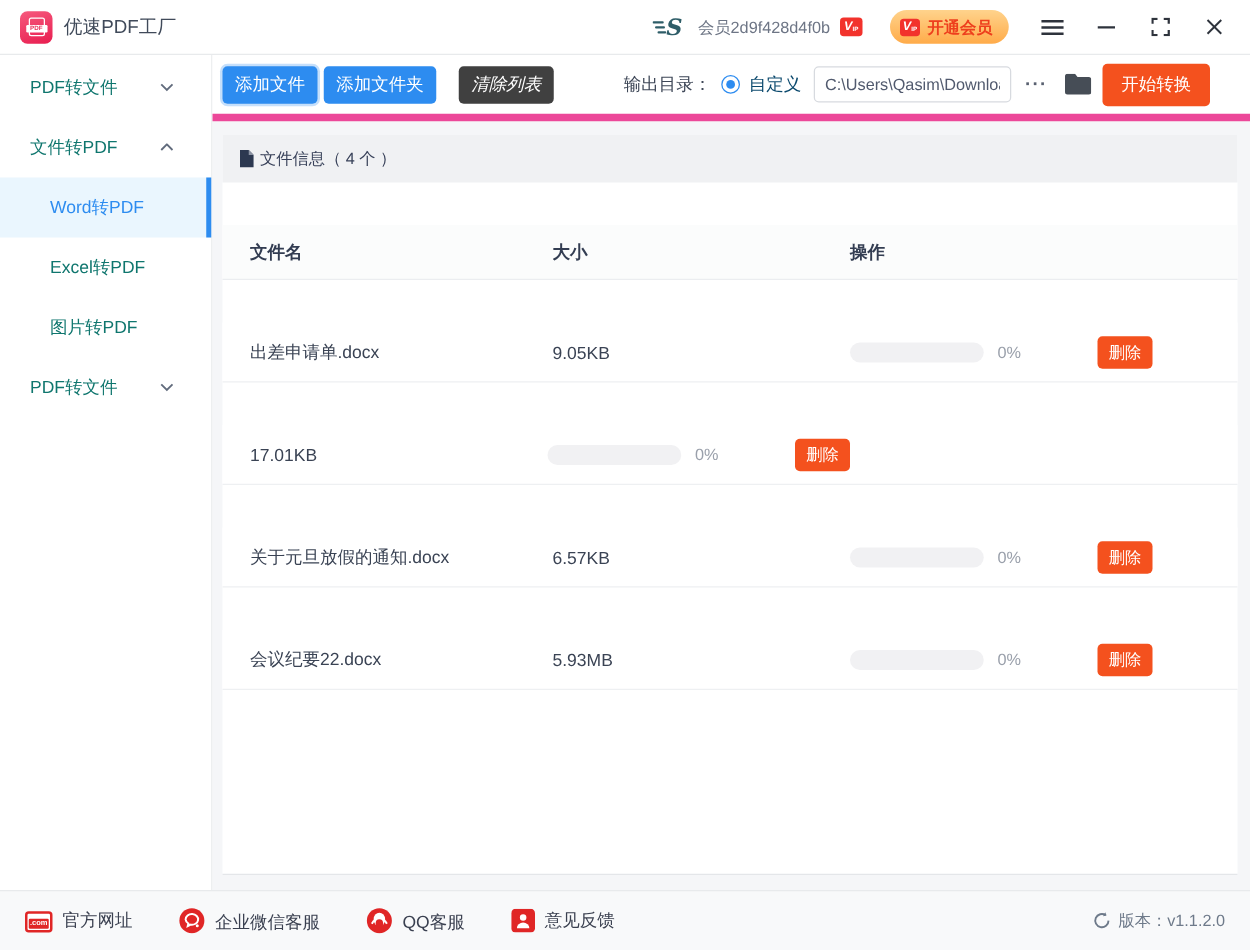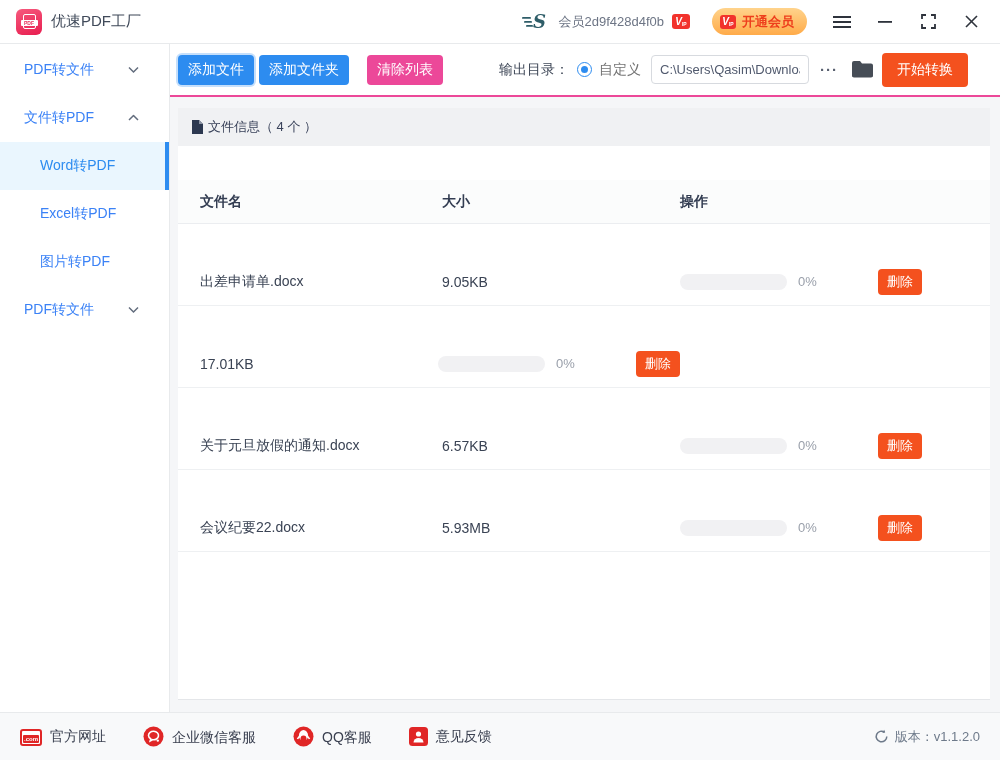--- a/index.html
+++ b/index.html
@@ -40,44 +40,44 @@
   .win-controls { display:flex; align-items:center; gap:25px; margin-left:26px; }
   .win-btn { width:18px; height:18px; display:flex; align-items:center; justify-content:center;
              cursor:pointer; color:#2e333c; }
 
   
   .body { flex:1; display:flex; min-height:0; }
 
   .sidebar { width:170px; flex:0 0 170px; background:#fff; border-right:1px solid #e8eaec;
              padding-top:2px; }
   .side-item { height:48px; display:flex; align-items:center; position:relative;
-               font-size:14px; color:#3b82f6; cursor:pointer; }
+               font-size:14px; color:#0f766e; cursor:pointer; }
   .side-item.group { padding-left:24px; }
   .side-item.sub { padding-left:40px; }
   .side-item .chev { position:absolute; right:30px; top:50%; transform:translateY(-50%);
                      color:#626c7d; }
   .side-item.active { background:#eaf6fe; color:#2d8cf0; border-right:4px solid #2d8cf0; }
 
   .main { flex:1; display:flex; flex-direction:column; background:#f5f6f8; min-width:0; }
 
   
-  .toolbar { height:53px; flex:0 0 53px; background:#fff; border-bottom:2px solid #ec4899;
+  .toolbar { height:53px; flex:0 0 53px; background:#fff; border-bottom:6px solid #ec4899;
              display:flex; align-items:center; padding:0 32px 0 8px; }
   .btn { border:none; border-radius:4px; color:#fff; font-size:14px; height:30px; padding:0 10px;
          cursor:pointer; font-family:inherit; }
   .btn-blue { background:#2d8cf0; }
   .btn-blue.focused { box-shadow:0 0 0 2px rgba(45,140,240,.28); }
   .btn + .btn { margin-left:5px; }
-  .btn-orange { background:#ec4899; margin-left:18px !important; }
+  .btn-orange { background:#404040; margin-left:18px !important;font-style:italic; }
   .out-label { margin-left:56px; font-size:14px; color:#3e4757; }
   .radio-wrap { display:flex; align-items:center; gap:7px; margin-left:8px; cursor:pointer; }
   .radio { width:15px; height:15px; border-radius:50%; border:1.5px solid #2d8cf0;
            display:flex; align-items:center; justify-content:center; background:#fff; }
   .radio .dot { width:7px; height:7px; border-radius:50%; background:#2d8cf0; }
-  .radio-label { font-size:14px; color:#737373; }
+  .radio-label { font-size:14px; color:#0c4a6e; }
   .path-input { margin-left:10px; width:158px; height:29px; border:1px solid #d7dadf;
                 border-radius:4px; padding:0 8px; font-size:13px; color:#515a6e;
                 font-family:inherit; background:#fff; }
   .ellipsis-btn { margin-left:11px; font-size:15px; font-weight:bold; color:#596070;
                   letter-spacing:1px; cursor:pointer; }
   .folder-btn { margin-left:14px; cursor:pointer; display:flex; }
   .tbar-spacer { flex:1; }
   .btn-start { background:#f4511e; height:34px; padding:0 15px; font-size:14px; }
 
   

